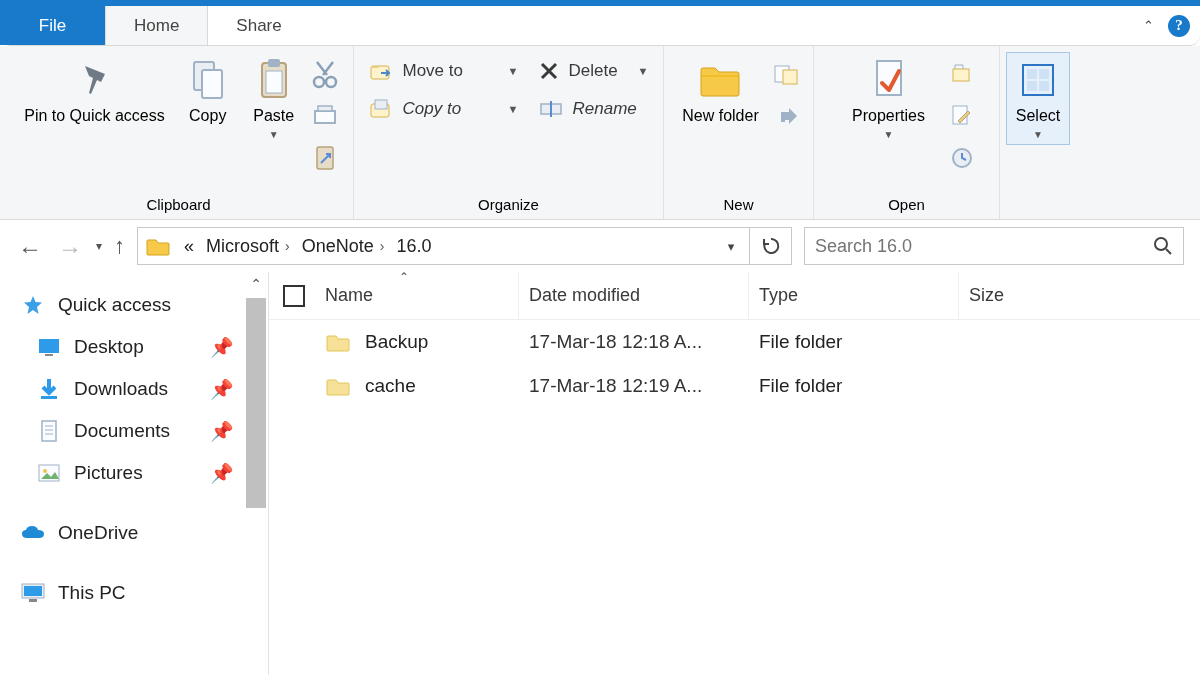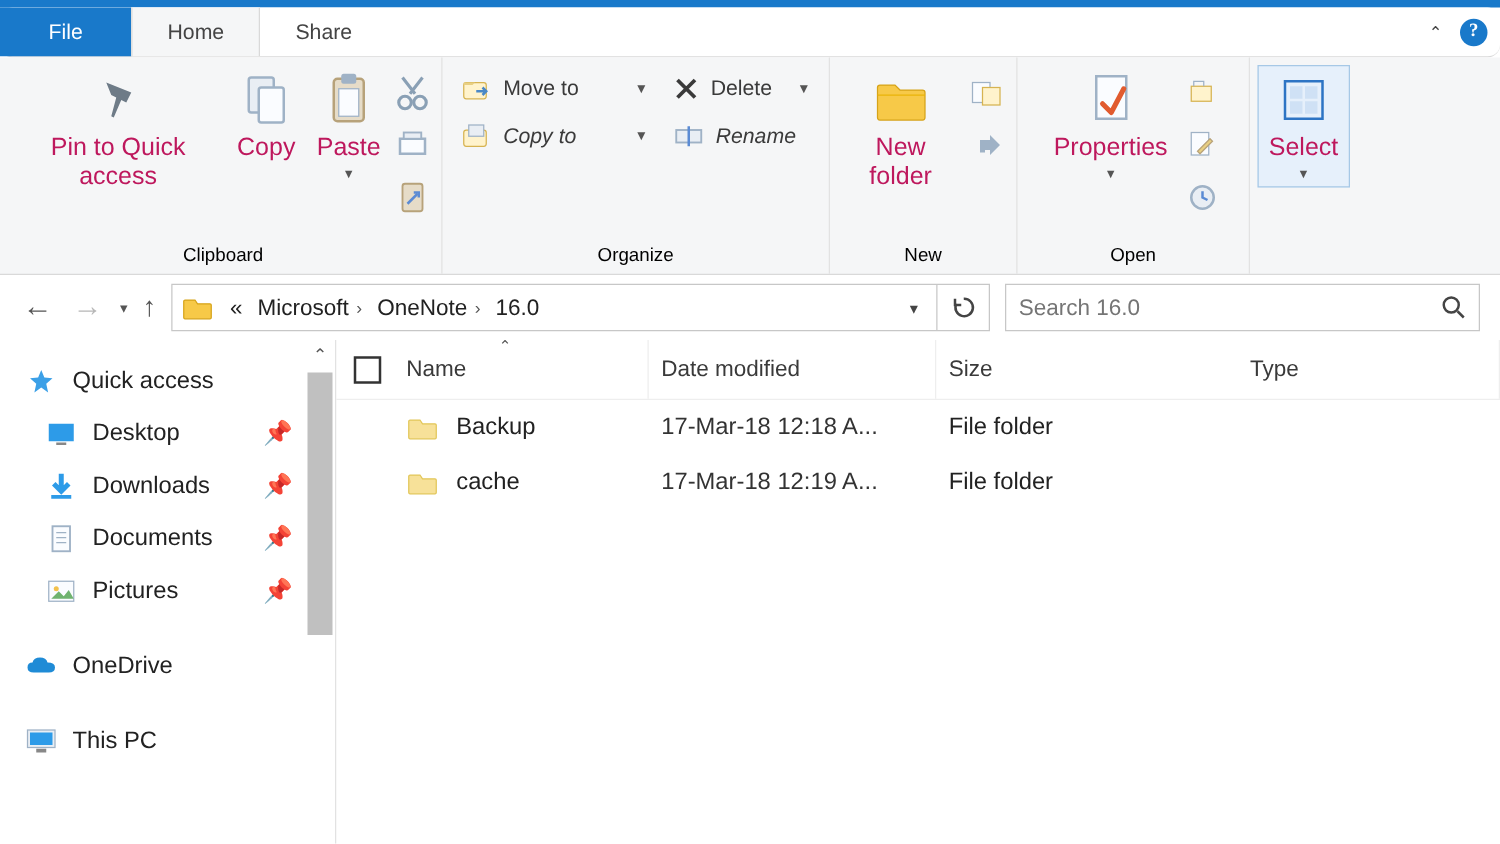--- a/index.html
+++ b/index.html
@@ -18,21 +18,21 @@
   .help-icon { width:22px; height:22px; border-radius:50%; background:#1979ca; color:#fff; display:flex; align-items:center; justify-content:center; font-size:15px; font-weight:bold; font-family: Georgia, serif; }
 
   
   .ribbon { height: 174px; background: #f5f6f7; border-bottom: 1px solid #d9d9d9; display: flex; align-items: stretch; padding: 0 4px; }
   .group { display:flex; flex-direction:column; justify-content:space-between; align-items:center; border-right:1px solid #e2e2e2; padding:6px 6px 2px 6px; }
   .group-body { display:flex; align-items:flex-start; gap:2px; flex:1; }
   .group-label { font-size:15px; color:#000000; padding-bottom:4px; }
   .rbtn { display:flex; flex-direction:column; align-items:center; justify-content:flex-start; gap:4px; padding:4px 8px; border:1px solid transparent; min-width:64px; }
   .rbtn.selected { border:1px solid #a6c8e6; background:#e6f0fb; }
   .rbtn .glyph { height:46px; display:flex; align-items:center; justify-content:center; }
-  .rbtn .label { font-size:20px; color:#be185d; text-align:center; line-height:1.15; }
+  .rbtn .label { font-size:16px; color:#000000; text-align:center; line-height:1.15; }
   .rbtn .caret { font-size:10px; color:#555; }
   .mini-col { display:flex; flex-direction:column; gap:2px; padding-top:2px; }
   .mini { width:34px; height:40px; display:flex; align-items:center; justify-content:center; }
   .row-btn { display:flex; align-items:center; gap:10px; padding:4px 10px; min-width:170px; height:38px; }
   .row-btn .label { font-size:17px; color:#3a3a3a; flex:1; }
   .row-btn .caret { font-size:11px; color:#555; }
   svg { display:block; }
 
   
   .addr-row { height:52px; display:flex; align-items:center; padding:0 16px; gap:12px; }
@@ -404,25 +404,25 @@
   <div class="content">
     <div class="cols">
       <div class="col name">
         <span class="cb"></span>
         <span class="sort">⌃</span>
         <span>Name</span>
       </div>
       <div class="col date">
           <span>Date modified</span>
         </div>
+      <div class="col type">
+          <span>Type</span>
+        </div>
       <div class="col size">
           <span>Size</span>
-        </div>
-      <div class="col type">
-          <span>Type</span>
         </div>
     </div>
 
     <div class="row">
       <div class="c-name">
         <svg width="26" height="22" viewBox="0 0 26 22">
             <path d="M2 7 L2 19 Q2 20 3 20 L23 20 Q24 20 24 19 L24 9 Q24 8 23 8 L13 8 L11 5 L3 5 Q2 5 2 6 Z" fill="#f7e199" stroke="#e2c659"></path>
           </svg>
         <span>Backup</span>
       </div>

